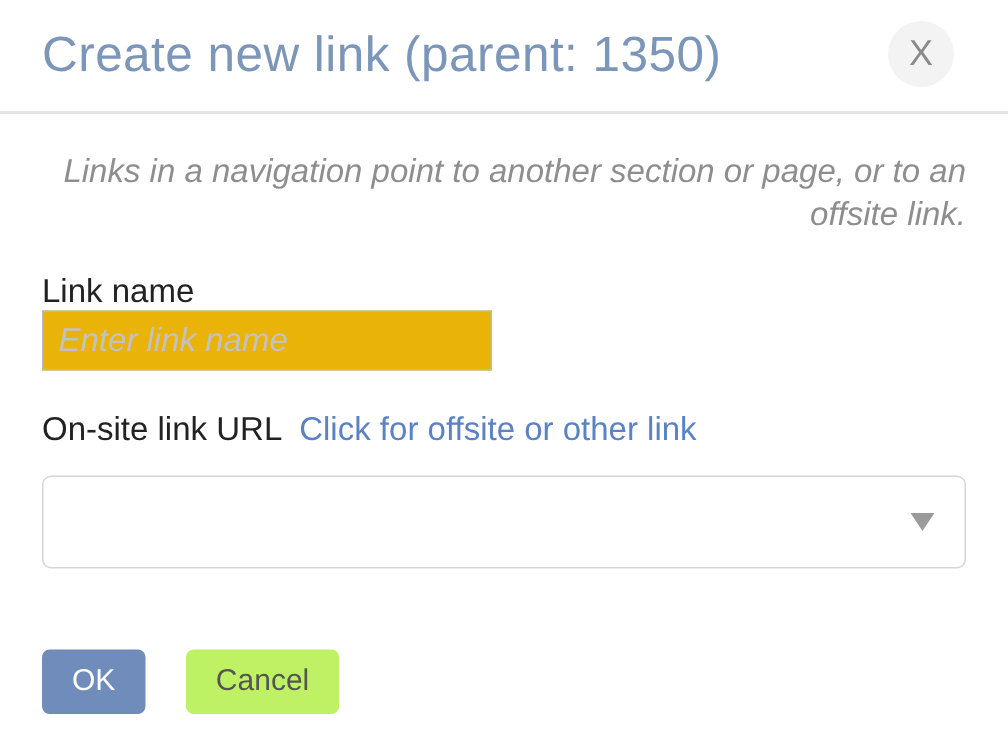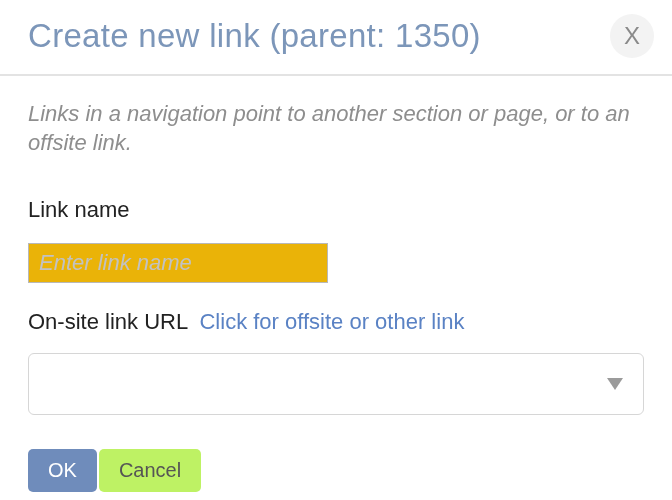--- a/index.html
+++ b/index.html
@@ -17,21 +17,21 @@
       width: 672px;
       height: 500px;
       background: #fff;
       display: flex;
       flex-direction: column;
     }
     .header {
       display: flex;
       align-items: center;
       justify-content: space-between;
-      padding: 14px 18px 16px 28px;
+      padding: 14px 36px 16px 28px;
       border-bottom: 2px solid #e3e3e3;
     }
     .title {
       font-size: 33px;
       font-weight: 300;
       color: #7c96b9;
       letter-spacing: 0.3px;
     }
     .close-btn {
       width: 44px;
@@ -50,26 +50,27 @@
     }
     .body {
       padding: 24px 28px 16px 28px;
       flex: 1;
     }
     .desc {
       font-style: italic;
       color: #8e8e8e;
       font-size: 22px;
       line-height: 1.3;
-      margin-bottom: 40px;
+      margin-bottom: 24px;
+      text-align: right;
     }
     .field-label {
       font-size: 22px;
       color: #222;
-      margin-bottom: 20px;
+      margin-bottom: 0;
       display: block;
     }
     .text-input {
       width: 300px;
       height: 40px;
       border: 1px solid #b8b8b8;
       padding: 6px 10px;
       font-size: 22px;
       color: #333;
       background: #eab308;
@@ -109,23 +110,23 @@
       right: 20px;
       top: 50%;
       transform: translateY(-50%);
     }
     .chevron svg {
       width: 16px;
       height: 12px;
       display: block;
     }
     .footer {
-      padding: 16px 0 8px 28px;
+      padding: 16px 0 24px 28px;
       display: flex;
-      gap: 2px;
+      gap: 27px;
     }
     .btn {
       border: none;
       border-radius: 5px;
       font-size: 20px;
       padding: 10px 20px;
       cursor: pointer;
     }
     .btn-primary {
       background: #6f8cbb;

